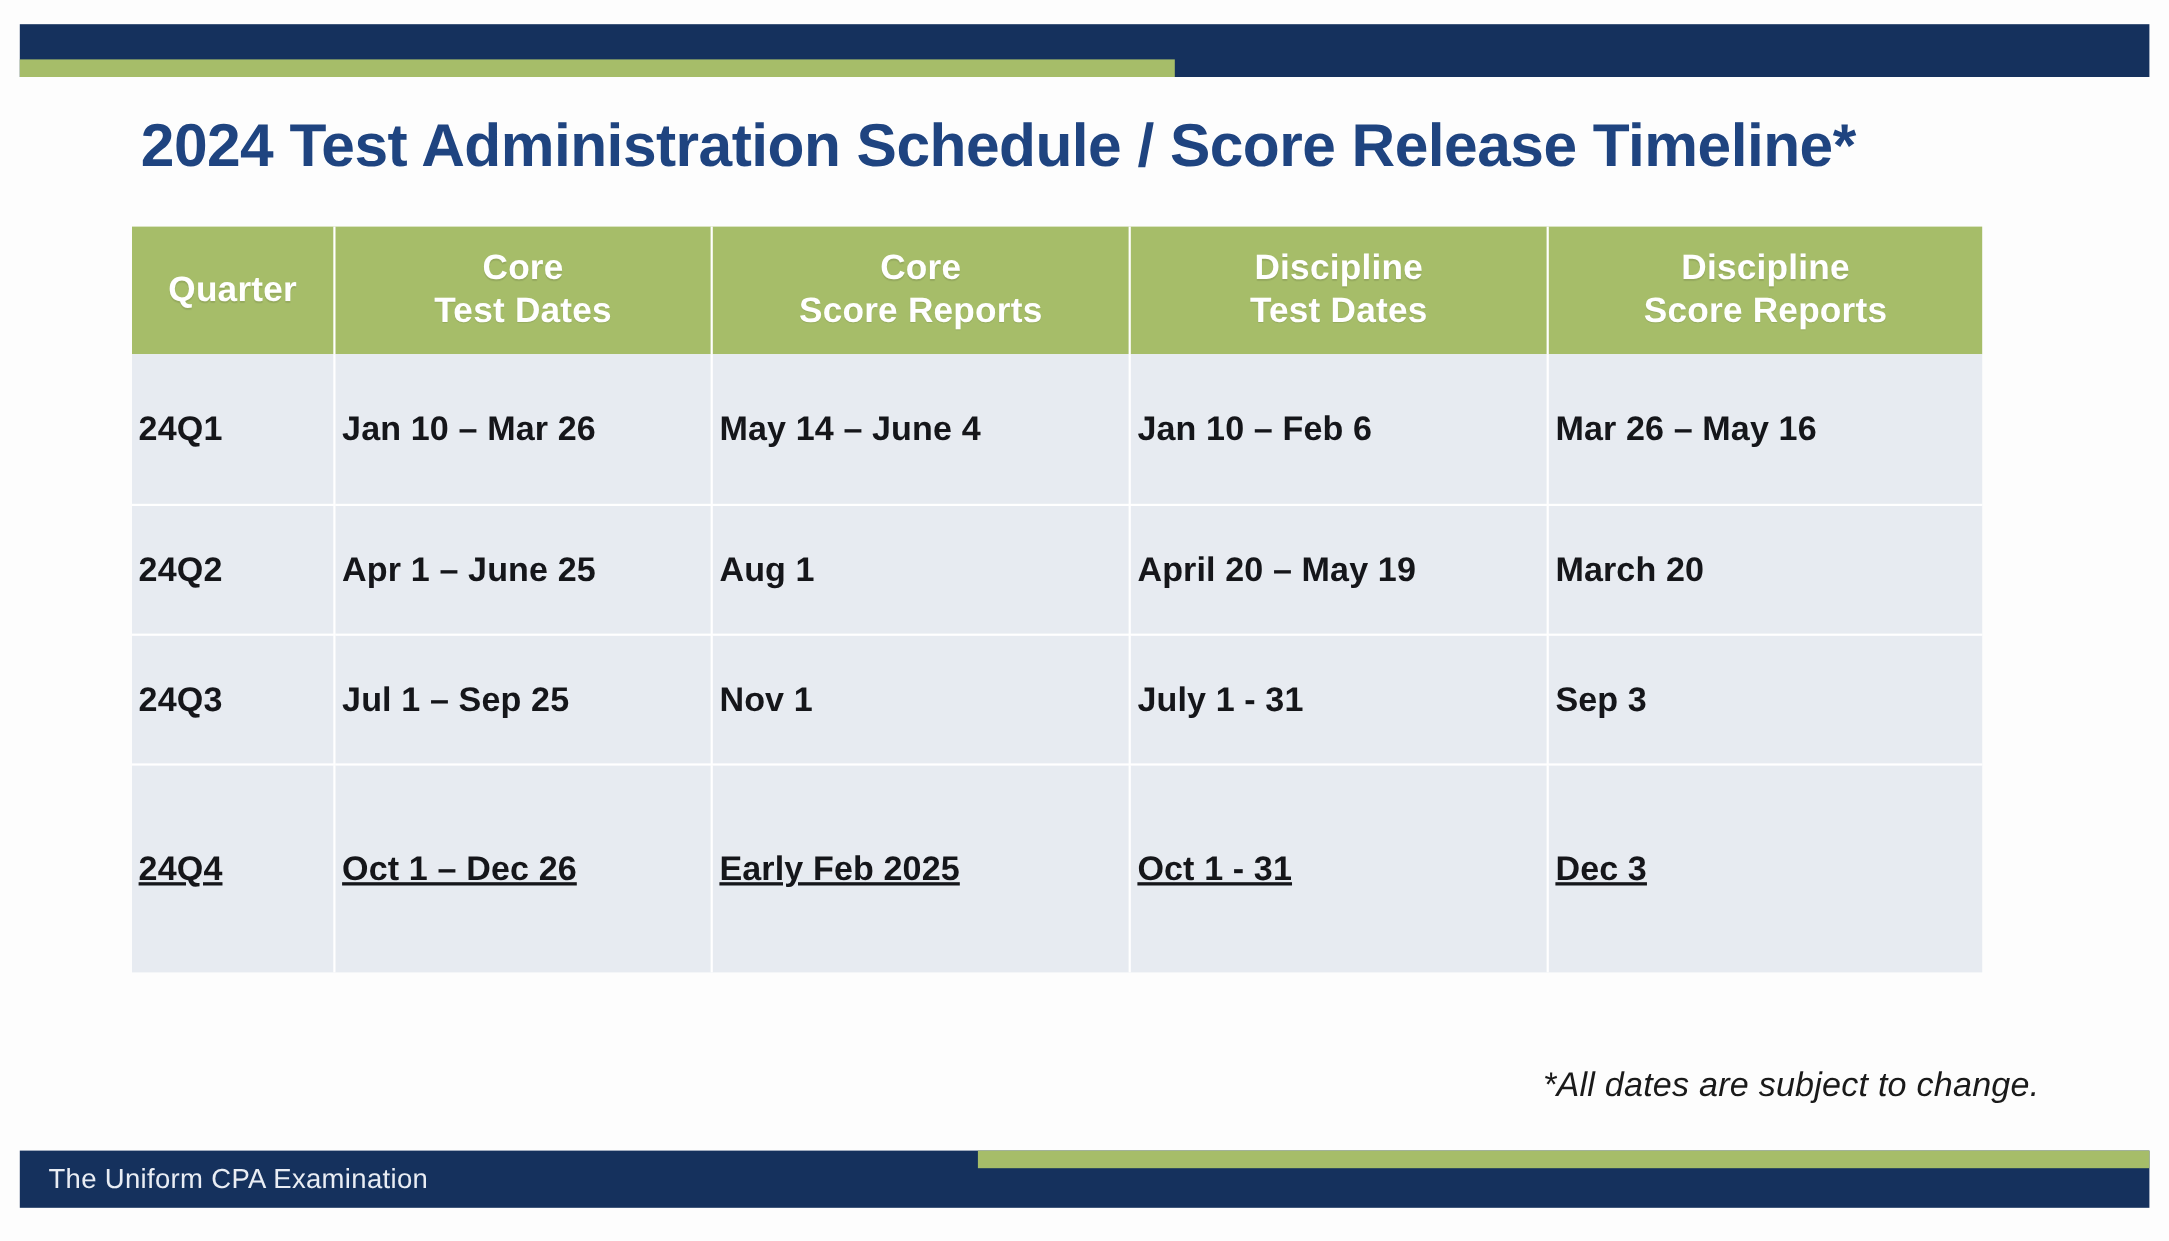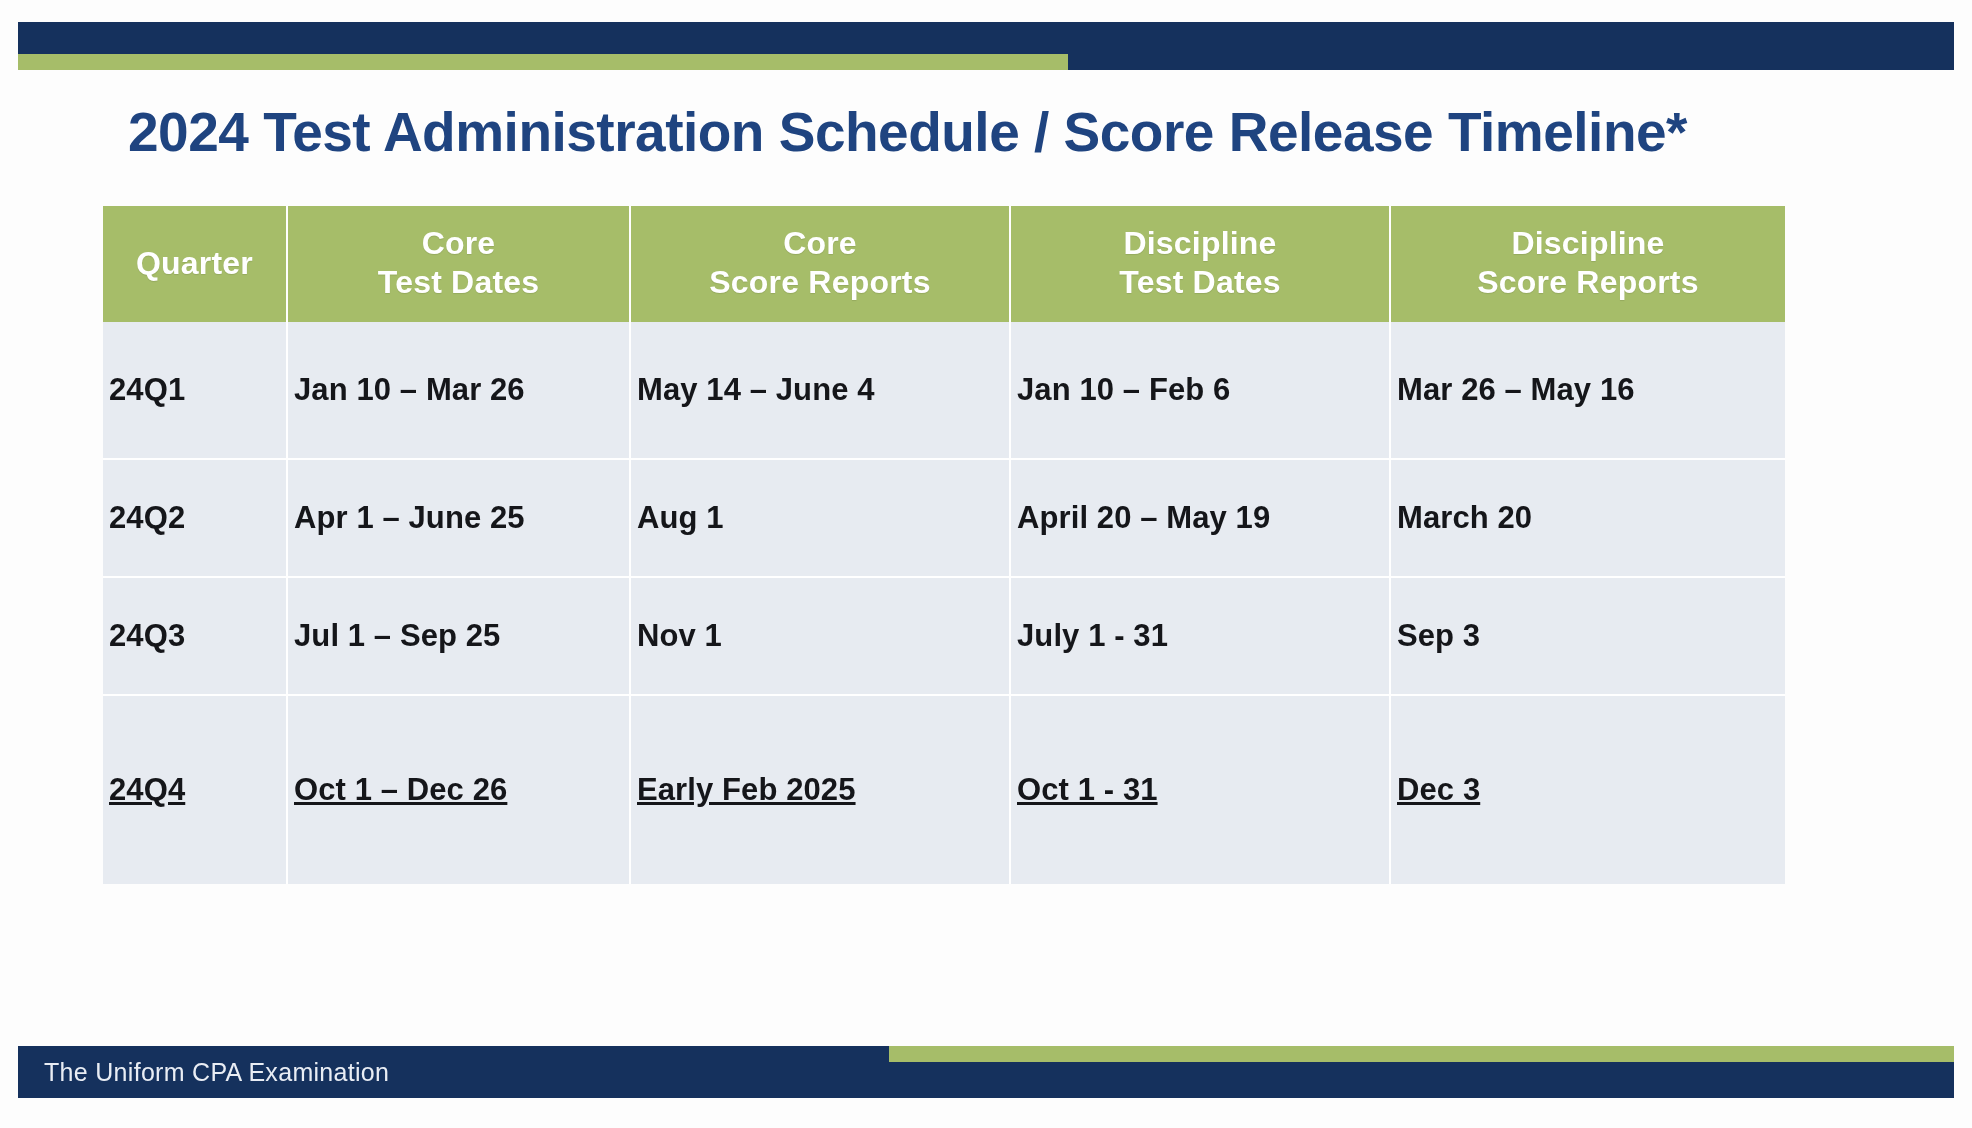--- a/index.html
+++ b/index.html
@@ -61,21 +61,21 @@
     letter-spacing: -0.5px;
     color: #1f4480;
     font-family: "Liberation Sans Narrow", "Liberation Sans", sans-serif;
     white-space: nowrap;
     text-shadow: 0 1px 0 rgba(255,255,255,0.4);
   }
 
   
   .schedule-table {
     position: absolute;
-    left: 103px;
+    left: 120px;
     top: 206px;
     width: 1682px;
     border-collapse: collapse;
     table-layout: fixed;
   }
   .schedule-table col.c-quarter { width: 184px; }
   .schedule-table col.c-core-td  { width: 343px; }
   .schedule-table col.c-core-sr  { width: 380px; }
   .schedule-table col.c-disc-td  { width: 380px; }
   .schedule-table col.c-disc-sr  { width: 395px; }
@@ -238,20 +238,21 @@
       <tr class="r-4">
         <td>24Q4</td>
         <td>Oct 1 – Dec 26</td>
         <td>Early Feb 2025</td>
         <td>Oct 1 - 31</td>
         <td>Dec 3</td>
       </tr>
     </tbody>
   </table>
 
+  <div class="footnote">*All dates are subject to change.</div>
 
   <div class="footer-wrap">
     <div class="footer-navy"></div>
     <div class="footer-green"></div>
     <div class="footer-label">The Uniform CPA Examination</div>
   </div>
 
 </div>
 
 </body></html>

